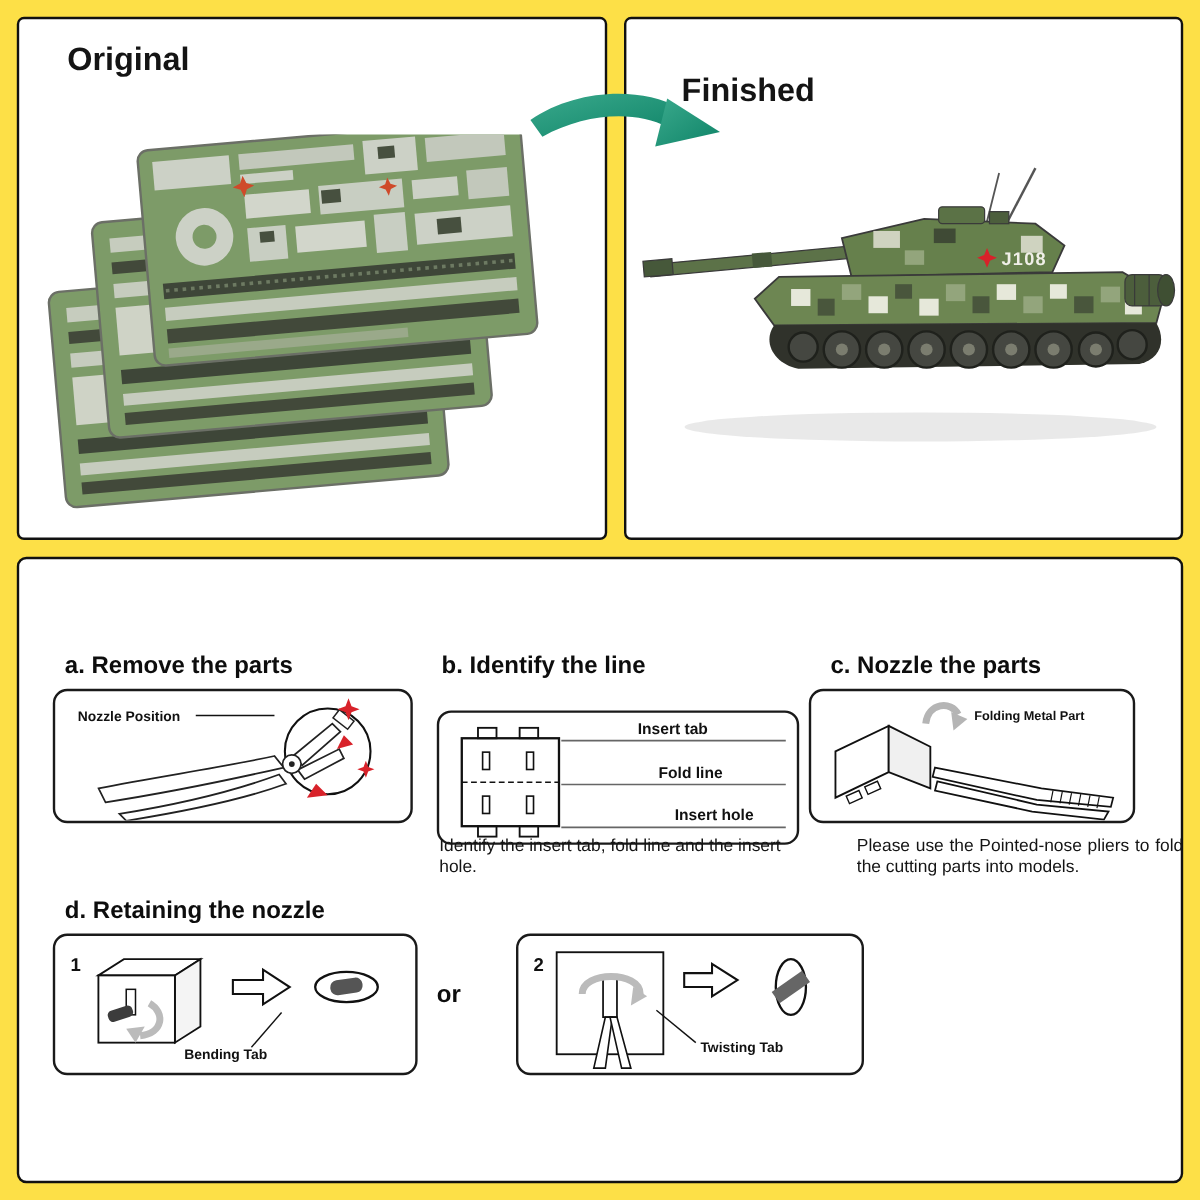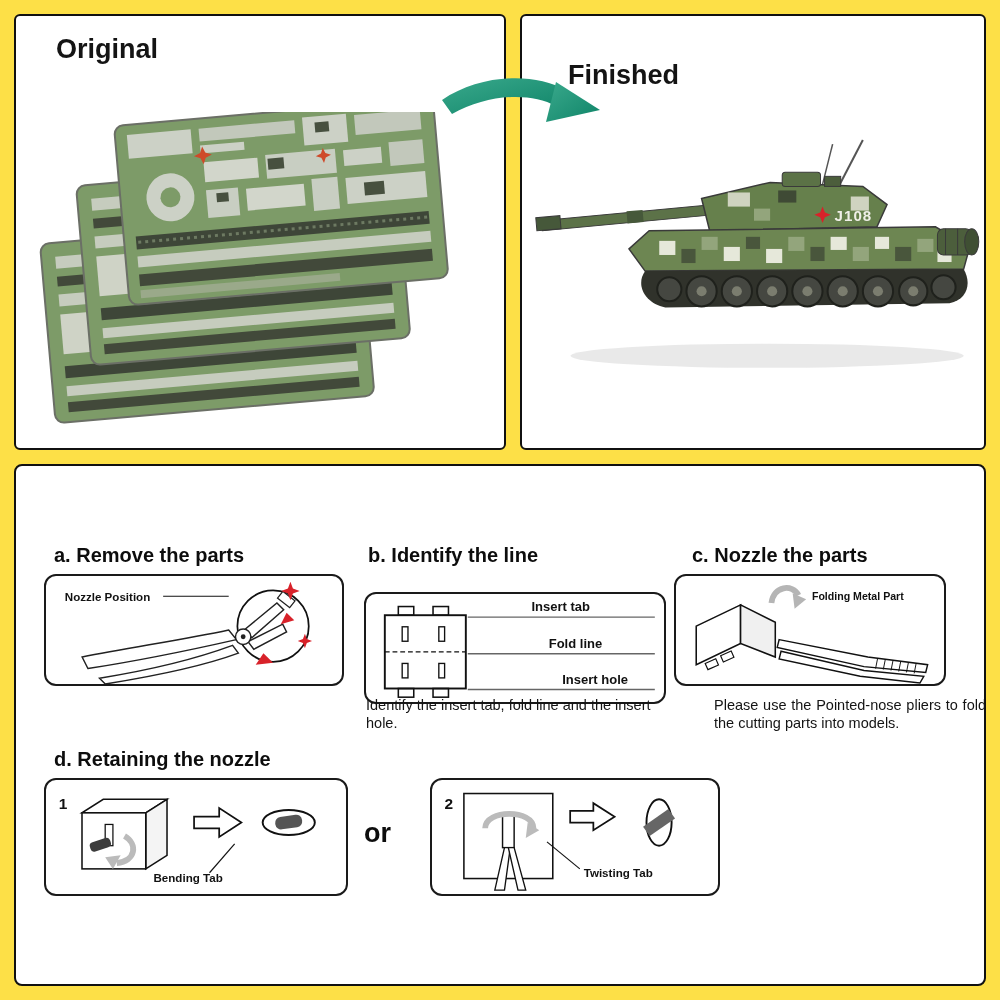--- a/index.html
+++ b/index.html
@@ -26,21 +26,21 @@
   .diagram svg { width:100%; height:100%; display:block; }
   .diagram-a  { left:28px;  top:108px; width:300px; height:112px;text-align:center; }
   .diagram-b  { left:348px; top:126px; width:302px; height:112px; }
   .diagram-c  { left:658px; top:108px; width:272px; height:112px; }
   .diagram-d1 { left:28px;  top:312px; width:304px; height:118px; }
   .diagram-d2 { left:414px; top:312px; width:290px; height:118px; }
   .caption { position:absolute; font-size:14.5px; line-height:1.26; color:#141414; text-align:justify; }
   .caption-a { left:32px;  top:230px; width:296px; }
   .caption-b { left:350px; top:230px; width:288px; text-align:left; }
   .caption-c { left:676px; top:230px; width:272px;margin-left:22px; }
-  .or-label { position:absolute; left:348px; top:352px; font-size:27px; font-weight:bold; color:#0d0d0d; }
+  .or-label { position:absolute; left:348px; top:352px; font-size:20px; font-weight:bold; color:#0d0d0d; }
   svg text { font-family:"Liberation Sans", sans-serif; }
   .lbl   { font-size:12px;  font-weight:bold; fill:#111; }
   .lbl11 { font-size:11px;  font-weight:bold; fill:#111; }
   .lbl12 { font-size:12px;  font-weight:bold; fill:#111; }
   .lbl13 { font-size:13.5px; font-weight:bold; fill:#111; }
   .lbl15 { font-size:16px;  font-weight:bold; fill:#111; }
   .tank-mark { font-size:15px; font-weight:bold; fill:#f0efe8; letter-spacing:1px; }
 </style>
 </head>
 <body>

